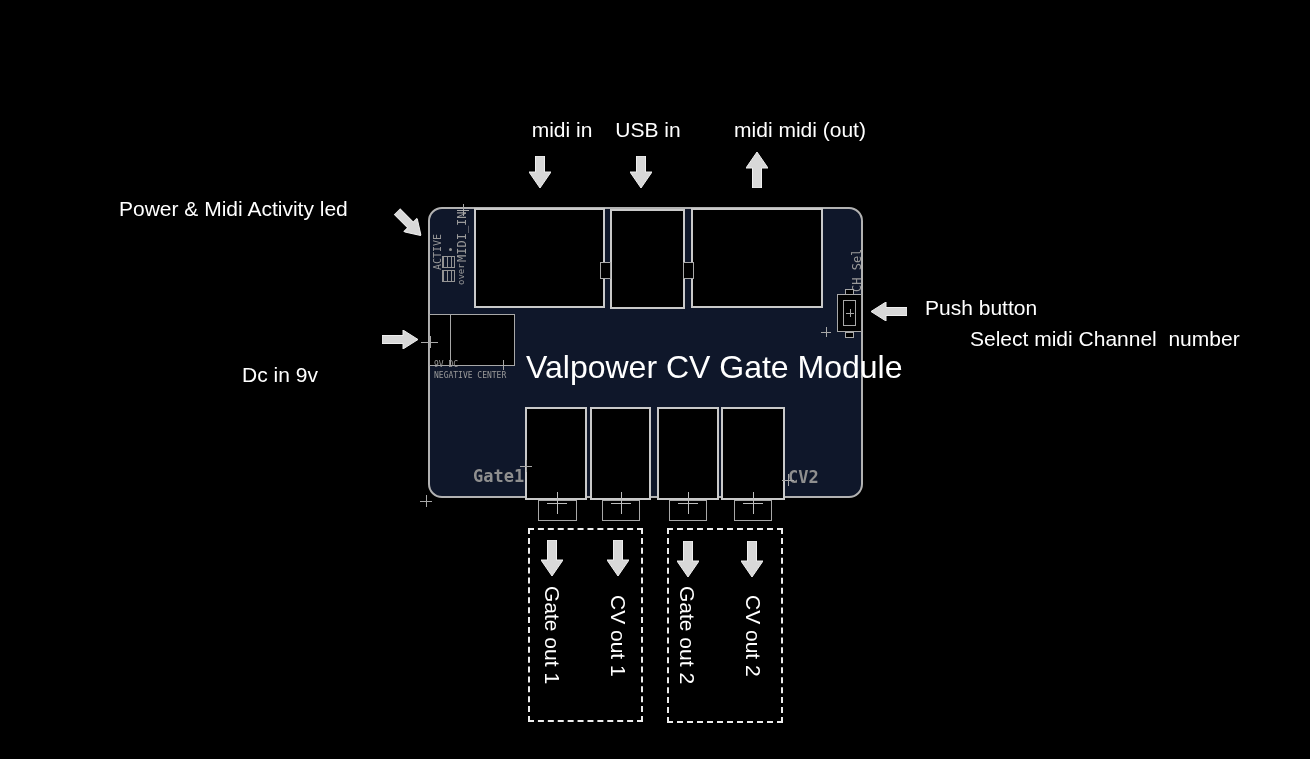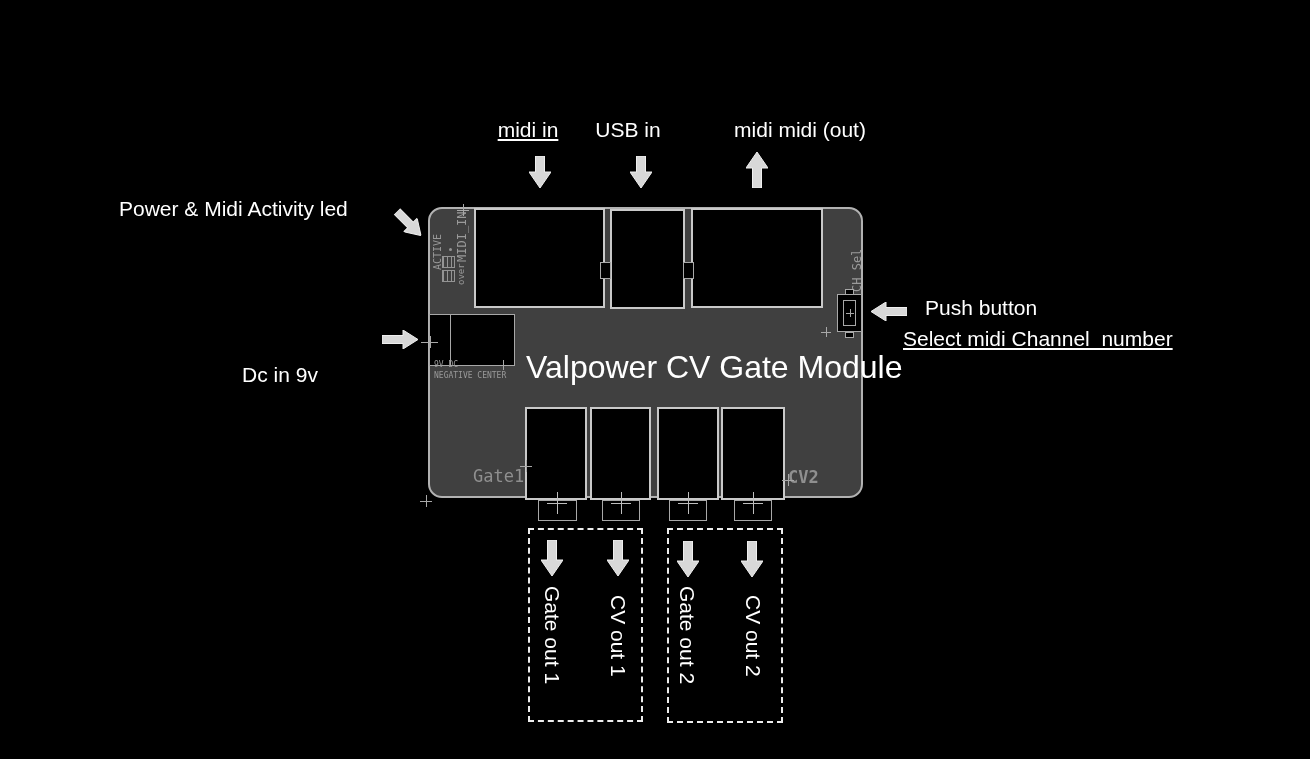--- a/index.html
+++ b/index.html
@@ -4,21 +4,21 @@
 <style>
   html,body{margin:0;padding:0;background:#000;}
   .canvas{position:relative;width:1310px;height:759px;background:#000;overflow:hidden;
           font-family:"Liberation Sans",sans-serif;}
   .abs{position:absolute;}
   .ann{position:absolute;color:#fff;font-size:21px;white-space:pre;line-height:1.2;}
   .ann.center{text-align:center;}
   .silk{position:absolute;font-family:"DejaVu Sans Mono",monospace;color:#9a9a9a;white-space:pre;line-height:1;}
   .vup{transform-origin:0 0;transform:rotate(-90deg);}
   .board{position:absolute;left:428px;top:207px;width:435px;height:291px;
-         border:2px solid #b2b2b2;border-radius:14px;background:#404040;box-sizing:border-box;}
+         border:2px solid #b2b2b2;border-radius:14px;background:#0f172a;box-sizing:border-box;}
   .outline{position:absolute;border:2px solid #c9c9c9;background:#000;box-sizing:border-box;}
   .thin{border-width:1px;border-color:#a8a8a8;}
   .vline{position:absolute;width:1px;background:#a8a8a8;}
   .cross{position:absolute;}
   .cross::before{content:"";position:absolute;left:0;right:0;top:50%;height:1px;background:#a8a8a8;}
   .cross::after{content:"";position:absolute;top:0;bottom:0;left:50%;width:1px;background:#a8a8a8;}
   .jcross::before,.jcross::after{background:#bdbdbd;}
   .dashed{position:absolute;border:2px dashed #ededed;background:transparent;box-sizing:border-box;}
   .arrow{position:absolute;line-height:0;}
   .arrow svg{display:block;}
@@ -27,22 +27,22 @@
        background:repeating-linear-gradient(90deg,#949494 0 1px,transparent 1px 4px);}
   .dot{position:absolute;width:3px;height:3px;background:#949494;border-radius:50%;}
   .vtext-out{position:absolute;color:#fff;font-size:21px;white-space:pre;
              transform-origin:0 0;transform:rotate(90deg);}
 </style>
 </head>
 <body>
 
 <div class="canvas">
 
-  <div class="ann center" style="left:458px;top:117px;width:140px;text-decoration:underline;">midi in</div>
-  <div class="ann center" style="left:558px;top:117px;width:140px;">USB in</div>
+  <div class="ann center" style="left:492px;top:117px;width:140px;">midi in</div>
+  <div class="ann center" style="left:578px;top:117px;width:140px;">USB in</div>
   <div class="ann center" style="left:690px;top:117px;width:220px;">midi midi (out)</div>
 
   <div class="arrow" style="left:529px;top:156px;">
     <svg width="22" height="32" viewBox="0 0 22 32">
         <polygon points="6.5,0 15.5,0 15.5,16 22,16 11,32 0,16 6.5,16"></polygon>
       </svg>
   </div>
   <div class="arrow" style="left:630px;top:156px;">
     <svg width="22" height="32" viewBox="0 0 22 32">
         <polygon points="6.5,0 15.5,0 15.5,16 22,16 11,32 0,16 6.5,16"></polygon>
@@ -69,21 +69,21 @@
         <polygon points="0,5.5 21,5.5 21,0 36,9.5 21,19 21,13.5 0,13.5"></polygon>
       </svg>
   </div>
 
   <div class="arrow" style="left:871px;top:302px;">
     <svg width="36" height="19" viewBox="0 0 36 19">
         <polygon points="36,5.5 15,5.5 15,0 0,9.5 15,19 15,13.5 36,13.5"></polygon>
       </svg>
   </div>
   <div class="ann" style="left:925px;top:295px;text-align:center;">Push button</div>
-  <div class="ann" style="left:903px;top:326px;text-decoration:underline;">Select midi Channel  number</div>
+  <div class="ann" style="left:970px;top:326px;">Select midi Channel  number</div>
 
   <div class="board">
 
     <div class="outline" style="left:44px;top:-1px;width:131px;height:100px;"></div>
     <div class="outline" style="left:180px;top:0px;width:75px;height:100px;"></div>
     <div class="outline" style="left:261px;top:-1px;width:132px;height:100px;"></div>
     <div class="outline thin" style="left:170px;top:53px;width:11px;height:17px;"></div>
     <div class="outline thin" style="left:253px;top:53px;width:11px;height:17px;"></div>
 
     <div class="silk vup" style="left:3px;top:61px;font-size:10px;">ACTIVE</div>
@@ -115,21 +115,21 @@
     <div class="outline" style="left:291px;top:198px;width:64px;height:93px;"></div>
     <div class="outline thin" style="left:108px;top:291px;width:39px;height:21px;"></div>
     <div class="outline thin" style="left:172px;top:291px;width:38px;height:21px;"></div>
     <div class="outline thin" style="left:239px;top:291px;width:38px;height:21px;"></div>
     <div class="outline thin" style="left:304px;top:291px;width:38px;height:21px;"></div>
     <div class="cross jcross" style="left:117px;top:283px;width:20px;height:22px;"></div>
     <div class="cross jcross" style="left:181px;top:283px;width:20px;height:22px;"></div>
     <div class="cross jcross" style="left:248px;top:283px;width:20px;height:22px;"></div>
     <div class="cross jcross" style="left:313px;top:283px;width:20px;height:22px;"></div>
 
-    <div class="silk" style="left:43px;top:259px;font-size:17px;font-weight:normal;color:#8f8f8f;">Gate1</div>
+    <div class="silk" style="left:43px;top:259px;font-size:17px;font-weight:bold;color:#8f8f8f;">Gate1</div>
     <div class="silk" style="left:358px;top:260px;font-size:17px;font-weight:bold;color:#8f8f8f;">CV2</div>
 
     <div class="cross" style="left:27px;top:-5px;width:12px;height:12px;"></div>
     <div class="cross" style="left:-9px;top:127px;width:17px;height:12px;"></div>
     <div class="cross" style="left:-10px;top:286px;width:12px;height:12px;"></div>
     <div class="cross" style="left:90px;top:251px;width:12px;height:12px;"></div>
     <div class="cross" style="left:352px;top:265px;width:12px;height:12px;"></div>
   </div>
 
   <div class="dashed" style="left:528px;top:528px;width:115px;height:194px;"></div>

